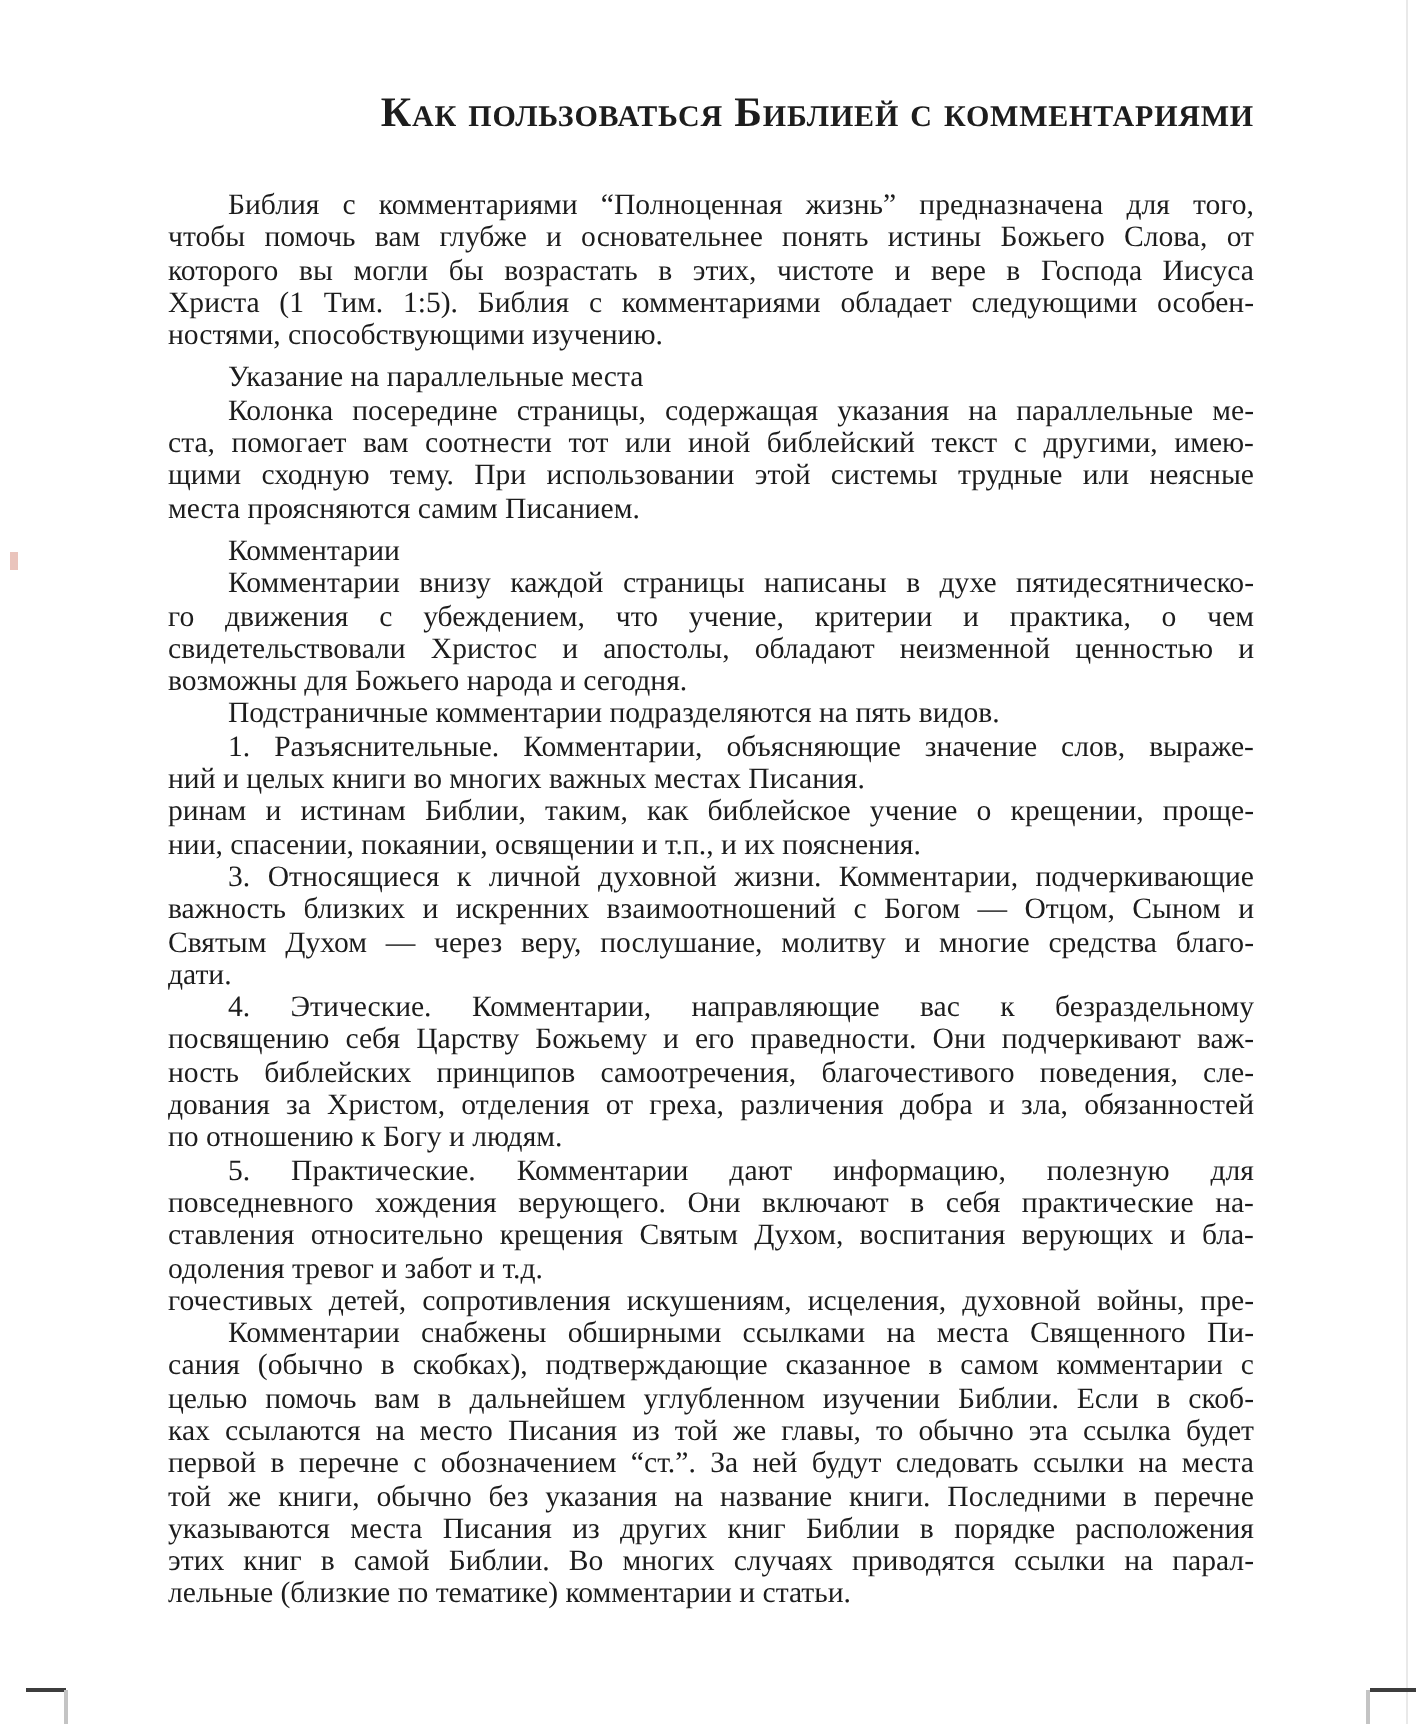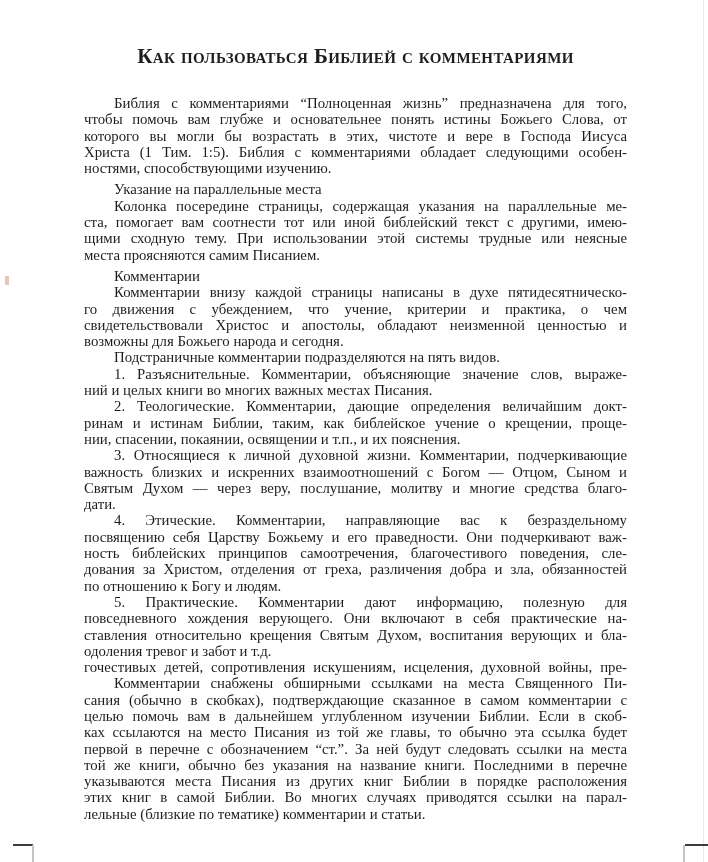--- a/index.html
+++ b/index.html
@@ -13,21 +13,21 @@
   }
   .page {
     position: absolute;
     left: 84px; top: 44px;
     width: 543px;
   }
   .title {
     font-size: 21px;
     font-weight: 700;
     font-variant: small-caps;
-    text-align: center;
+    text-align: right;
     letter-spacing: 0.4px;
     margin-bottom: 26px;
     white-space: nowrap;
   }
   .body-text {
     font-size: 14.8px;
     line-height: 16.3px;
   }
   .ln { white-space: normal; }
   .j  { text-align: justify; text-align-last: justify; text-justify: inter-word; }
@@ -87,21 +87,20 @@
     <div class="para">
       <div class="ln ind">Подстраничные комментарии подразделяются на пять видов.</div>
     </div>
 
     <div class="para">
       <div class="ln j ind">1. Разъяснительные. Комментарии, объясняющие значение слов, выраже-</div>
       <div class="ln">ний и целых книги во многих важных местах Писания.</div>
     </div>
 
     <div class="para">
-      <div class="ln j ind">2. Теологические. Комментарии, дающие определения величайшим докт-</div>
       <div class="ln j">ринам и истинам Библии, таким, как библейское учение о крещении, проще-</div>
       <div class="ln">нии, спасении, покаянии, освящении и т.п., и их пояснения.</div>
     </div>
 
     <div class="para">
       <div class="ln j ind">3. Относящиеся к личной духовной жизни. Комментарии, подчеркивающие</div>
       <div class="ln j">важность близких и искренних взаимоотношений с Богом — Отцом, Сыном и</div>
       <div class="ln j">Святым Духом — через веру, послушание, молитву и многие средства благо-</div>
       <div class="ln">дати.</div>
     </div>

